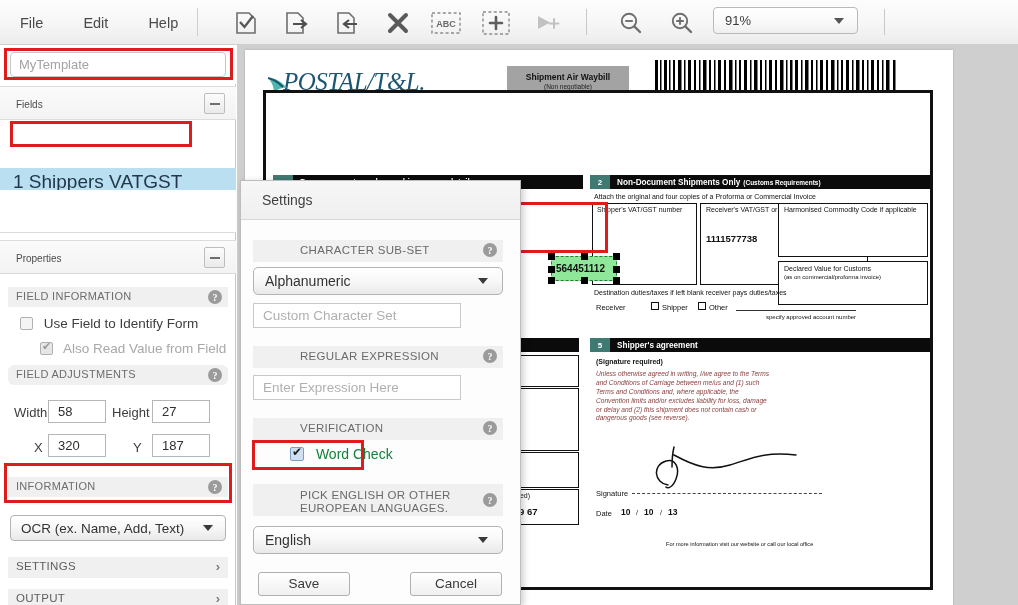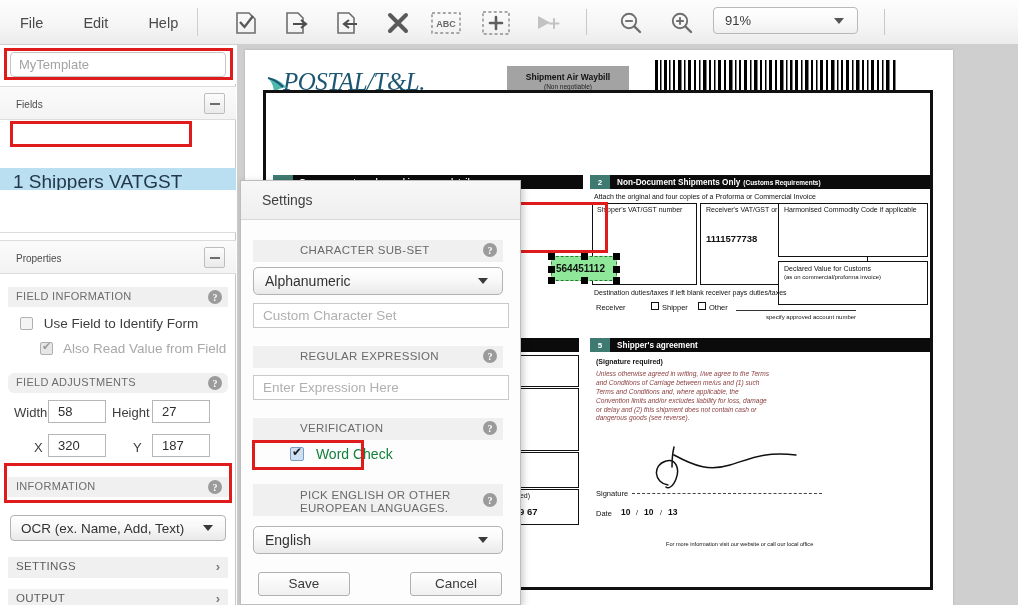--- a/index.html
+++ b/index.html
@@ -216,21 +216,21 @@
     display: flex; align-items: center;
   }
   .dlg-select .sv { font-size: 14px; color: #333; padding-left: 11px; flex: 1; }
   .dlg-select .sarr {
     width: 0; height: 0; margin-right: 14px;
     border-left: 5px solid transparent; border-right: 5px solid transparent;
     border-top: 6px solid #3a3a3a;
   }
 
   .dlg-input {
-    position: absolute; left: 253px; width: 256px; height: 25px;
+    position: absolute; left: 253px; width: 208px; height: 25px;
     border: 1px solid #c9c9c9; background: #fff;
     font-size: 13.5px; color: #b0b0b0; padding-left: 9px; line-height: 23px;
   }
 
   .wordcheck { position: absolute; left: 258px; top: 446px; font-size: 14px; color: #15803d; padding-left: 32px; }
   .wordcheck .bluebox {
     display: inline-block; width: 14px; height: 14px; border: 1px solid #7a9fc4;
     background: #cfe0f2; vertical-align: -2px; margin-right: 8px; position: relative; border-radius: 2px;
   }
   .wordcheck .bluebox::after {
@@ -561,21 +561,21 @@
     </div>
     <div class="chk-line dim" style="left:40px; top:296px;">
       <span class="cbox checked-gray"></span>
       <span>Also Read Value from Field</span>
     </div>
     <div class="chk-line" style="left:20px; top:271px;">
       <span class="cbox"></span>
       <span>Use Field to Identify Form</span>
     </div>
 
-    <div class="prop-sub" style="top:328px;border-radius:6px;">
+    <div class="prop-sub" style="top:320px;border-radius:6px;">
       <span class="slbl">FIELD ADJUSTMENTS</span>
       <span class="qmark">?</span>
     </div>
 
     <span class="adj-lbl" style="left:14px; top:360px;">Width</span>
     <div class="adj-inp" style="left:48px; top:355px; width:58px;">58</div>
     <span class="adj-lbl" style="left:112px; top:360px;">Height</span>
     <div class="adj-inp" style="left:152px; top:355px; width:58px;">27</div>
 
     <span class="adj-lbl" style="left:34px; top:395px;">X</span>

